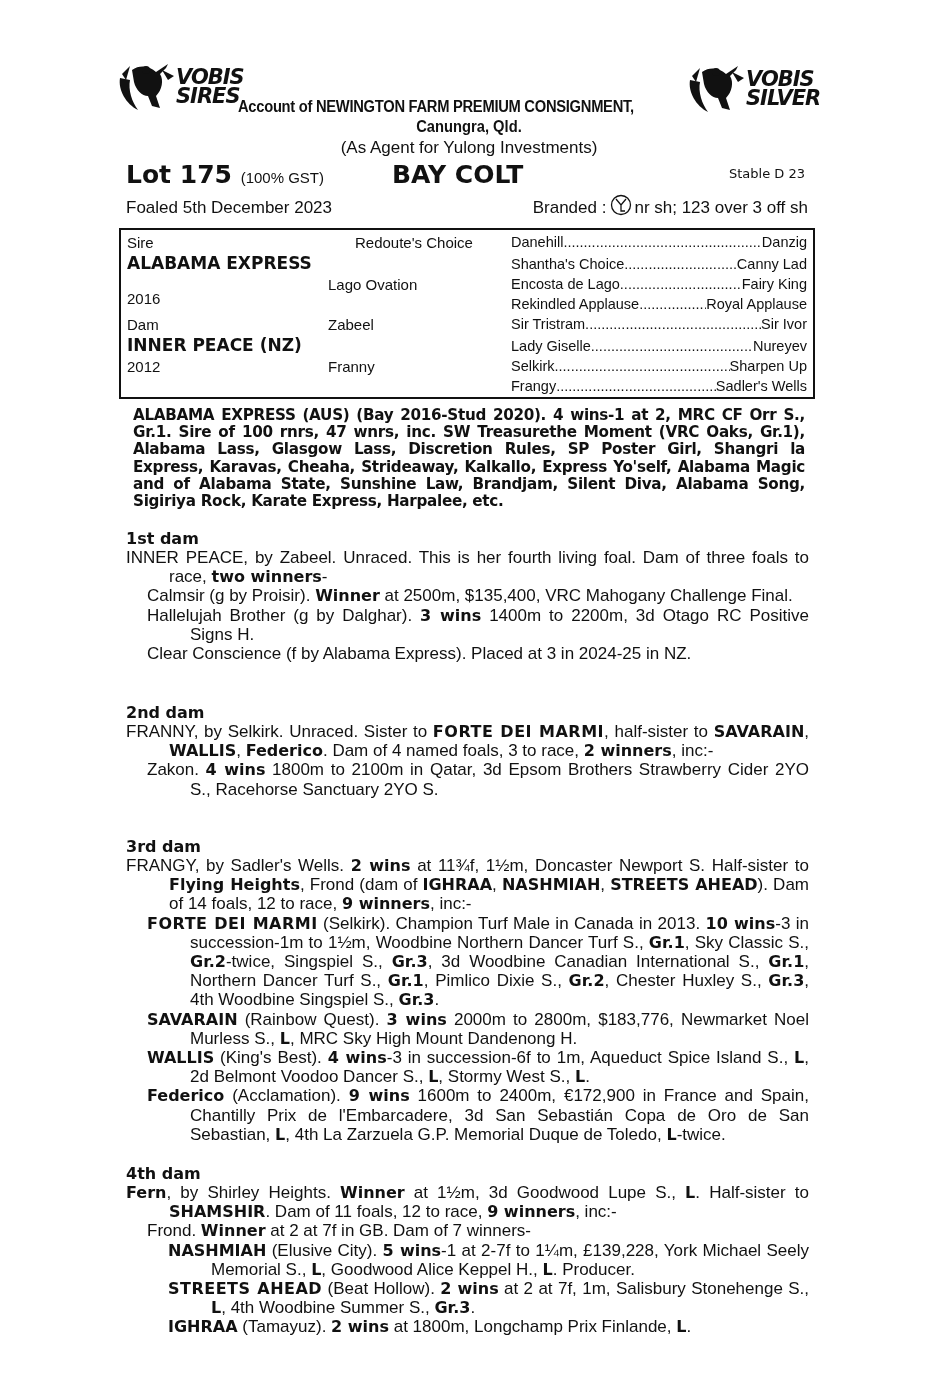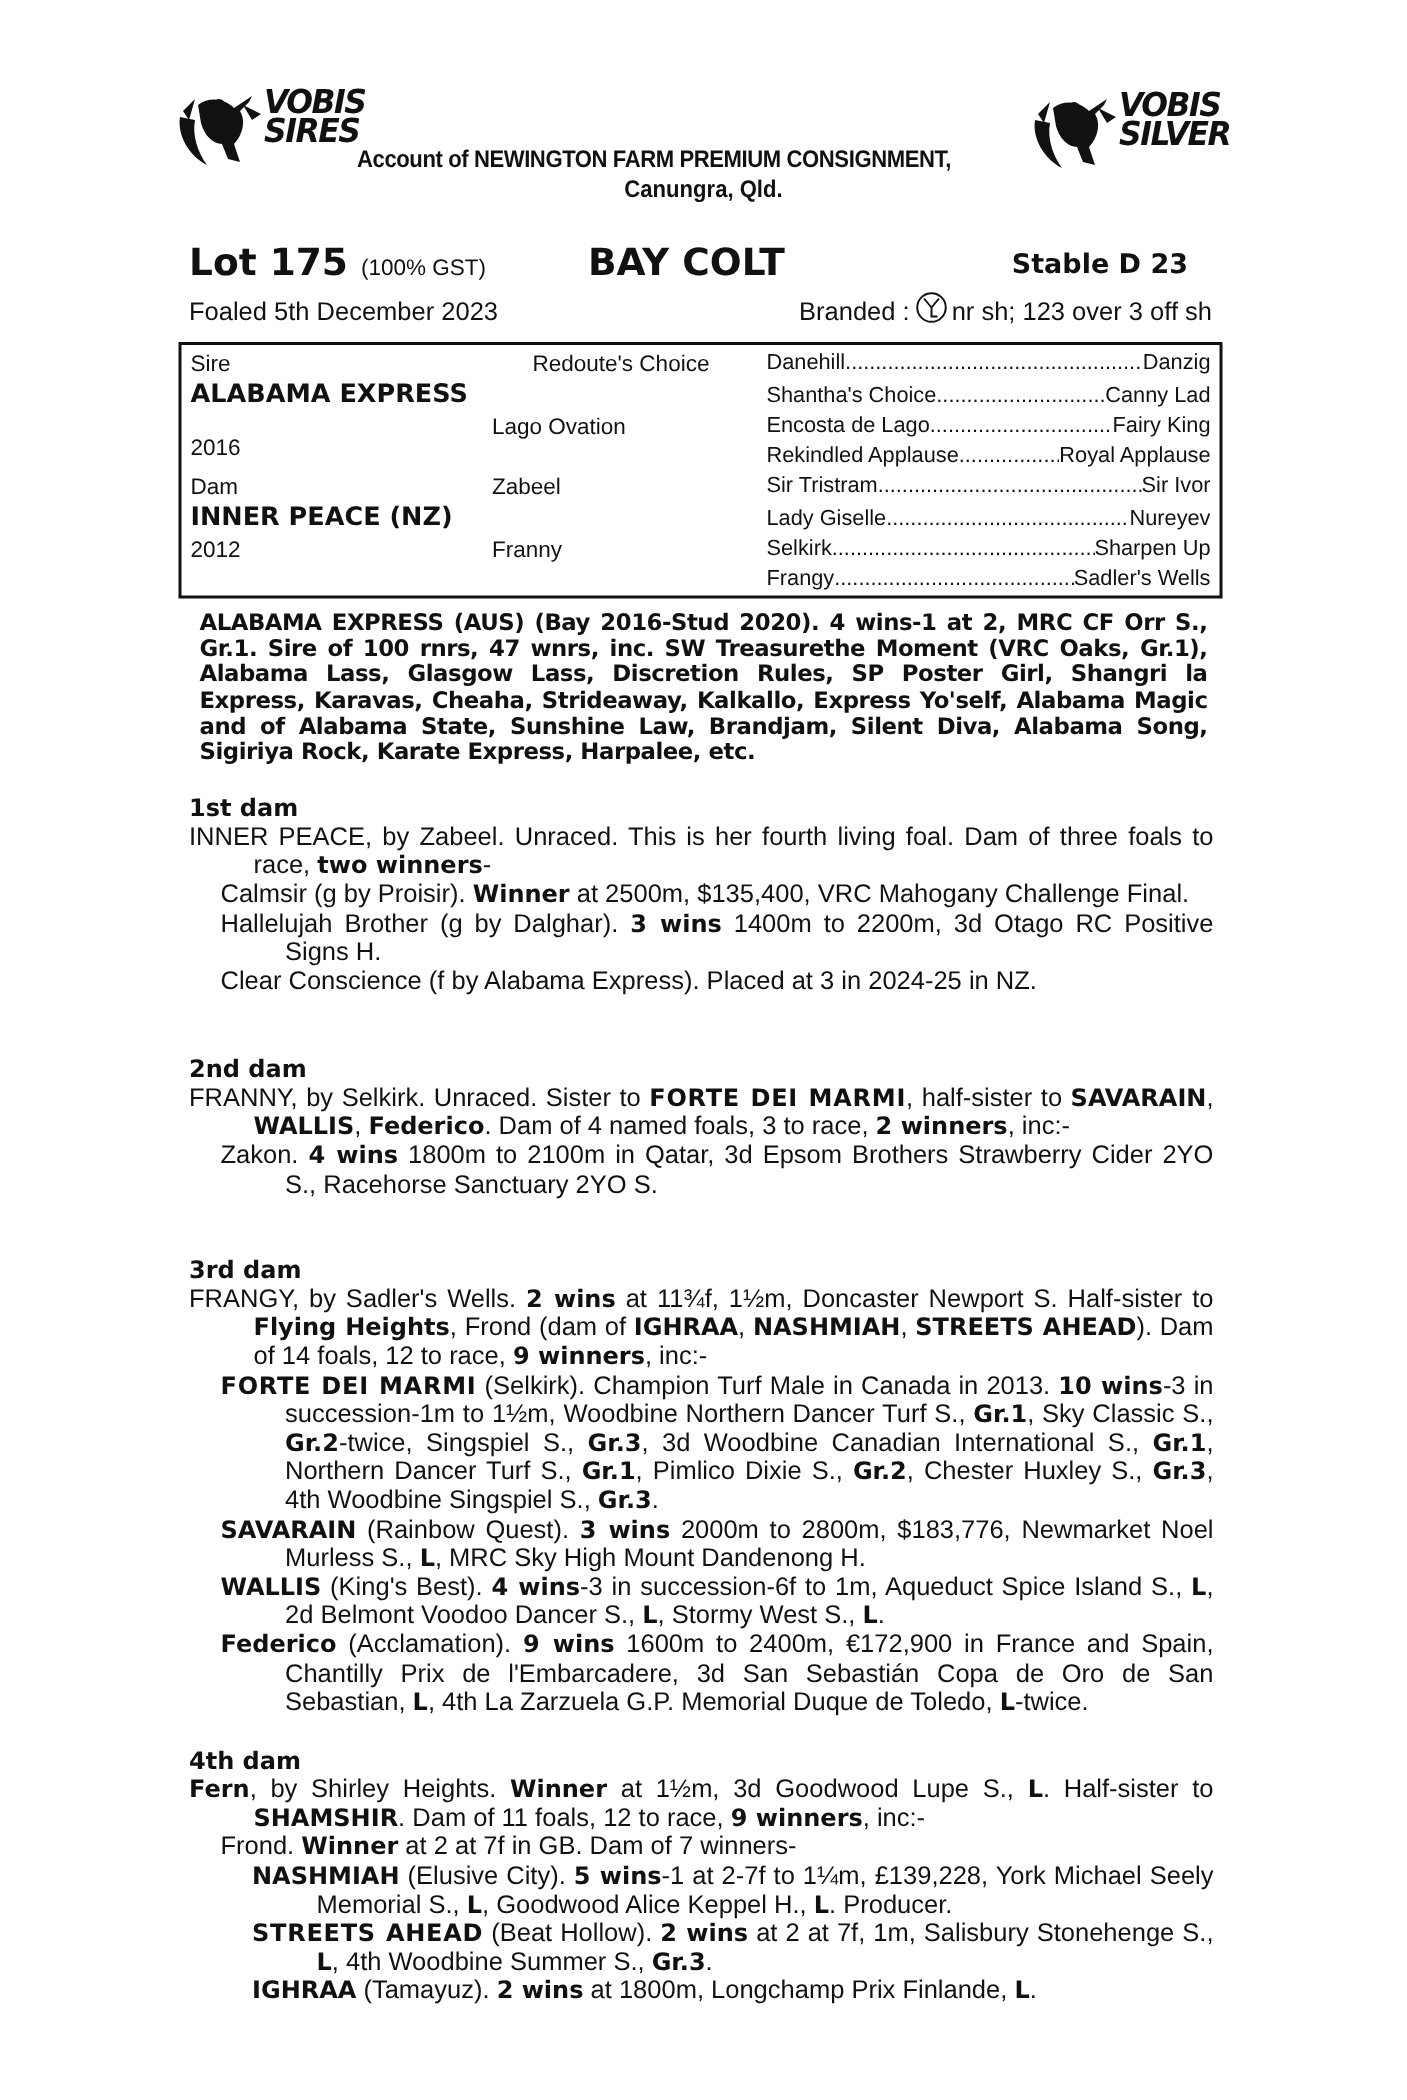--- a/index.html
+++ b/index.html
@@ -1,41 +1,41 @@
 <!DOCTYPE html>
 <html><head>
 <meta charset="utf-8">
 <style>
   html, body { margin: 0; padding: 0; background: #ffffff; }
   body { width: 938px; height: 1400px; position: relative; overflow: hidden;
          font-family: "Liberation Sans", sans-serif; color: #111; }
   .page { position: absolute; left: 0; top: 0; width: 938px; height: 1400px; }
 
   
-  .logo { position: absolute; display: flex; }
+  .logo { position: absolute; display: flex; align-items: center; }
   .logo-left { left: 116px; top: 60px; }
   .logo-right { left: 686px; top: 62px; }
   .logo svg { width: 60px; height: 52px; }
   .logo-text { font-family: "DejaVu Sans", sans-serif; font-weight: 900; font-style: italic;
                font-size: 21px; line-height: 18px; letter-spacing: -1px; transform: scaleY(1.05); }
   .consignor { position: absolute; left: 238px; top: 98px; width: 470px;
                font-family: "Liberation Sans", sans-serif; font-weight: bold; font-size: 16px;
                letter-spacing: -0.3px; transform: scaleX(0.92); transform-origin: left; white-space: nowrap; }
   .location { position: absolute; left: 0; width: 938px; top: 118px; text-align: center;
               font-weight: bold; font-size: 16px; transform: scaleX(0.92); }
   .agent { position: absolute; left: 0; width: 938px; top: 138px; text-align: center; font-size: 17px; }
 
   .lot-row { position: absolute; left: 126px; top: 158px; width: 682px; height: 34px; }
   .lot-label { position: absolute; left: 0; top: 2px; font-family: "DejaVu Sans", sans-serif;
                font-weight: bold; font-size: 25px; }
   .lot-gst { font-family: "Liberation Sans", sans-serif; font-weight: normal; font-size: 15px; }
   .colt { position: absolute; left: 266px; top: 2px; font-family: "DejaVu Sans", sans-serif;
           font-weight: bold; font-size: 25px; }
-  .stable { position: absolute; right: 16px; top: 8px; font-family: "DejaVu Sans", sans-serif;
-            font-weight: bold; font-size: 18px; }
+  .stable { position: absolute; right: 3px; top: 8px; font-family: "DejaVu Sans", sans-serif;
+            font-weight: normal; font-size: 13px; }
 
   .foal-row { position: absolute; left: 126px; top: 198px; width: 682px; height: 22px; font-size: 17px; }
   .foaled { position: absolute; left: 0; top: 0; }
   .branded { position: absolute; right: 0; top: 0; display: flex; align-items: center; white-space: nowrap; }
   .brand-mark { display: inline-block; width: 22px; height: 22px; margin: -6px 2px 0 4px; }
 
   
   .pedigree { position: absolute; left: 119px; top: 228px; width: 696px; height: 171px;
               border: 2px solid #111; box-sizing: border-box; }
   .ped-cell { position: absolute; font-size: 15px; white-space: nowrap; }
@@ -91,20 +91,21 @@
       <path d="M46 10 L58 16 L52 20 Z" fill="#111"></path>
     </svg>
     <div class="logo-text">
       <div>VOBIS</div>
       <div>SILVER</div>
     </div>
   </div>
 
   <div class="consignor">Account of NEWINGTON FARM PREMIUM CONSIGNMENT,</div>
   <div class="location">Canungra, Qld.</div>
+  <div class="agent">(As Agent for Yulong Investments)</div>
 
   <div class="lot-row">
     <div class="lot-label">
       <span>Lot 175</span>
       <span class="lot-gst">(100% GST)</span>
     </div>
     <div class="colt">BAY COLT</div>
     <div class="stable">Stable D 23</div>
   </div>
 

